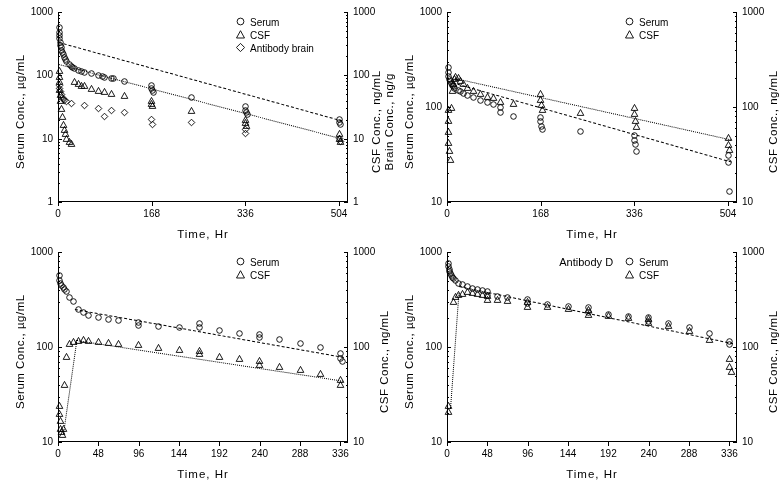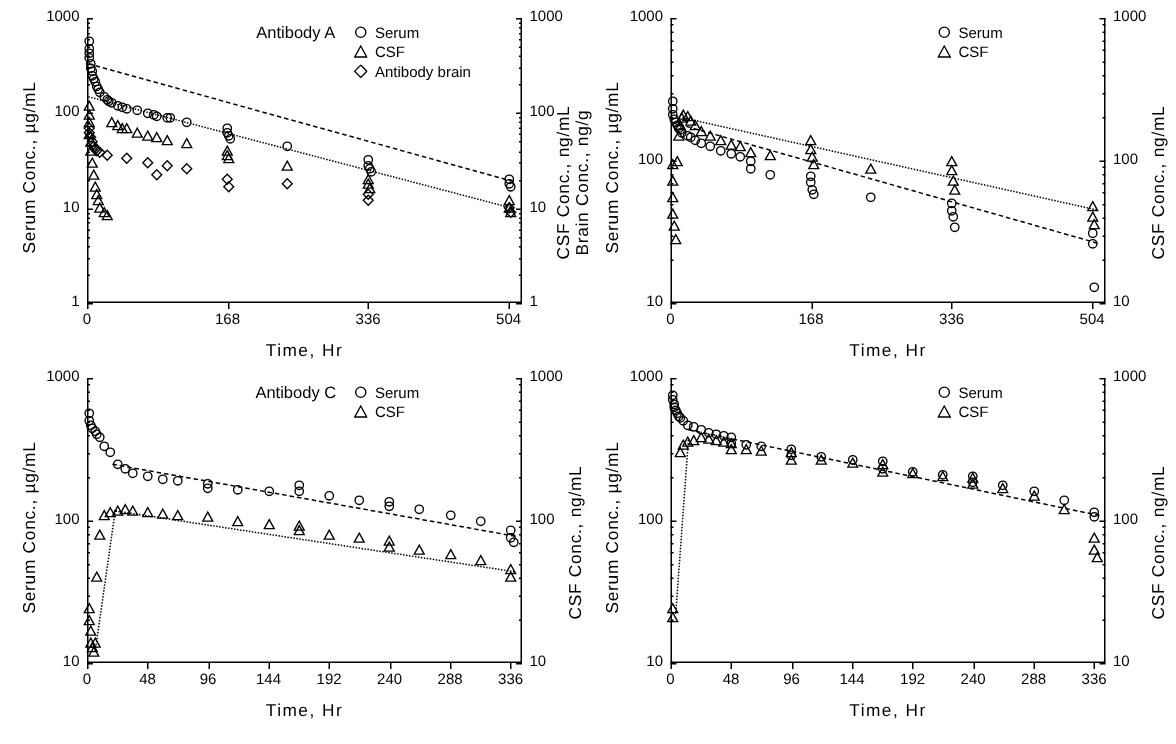--- a/index.html
+++ b/index.html
@@ -50,21 +50,20 @@
   .trend{position:absolute;height:0;border-top-width:1px;transform-origin:0 0;}
   .trend.dashed{border-top-style:dashed;border-top-color:#000;}
   .trend.dotted{border-top-style:dotted;border-top-color:#000;}
 </style>
 </head>
 <body>
 
 <div class="page">
     <div class="panel" style="left: 0px; top: 0px; width: 784px; height: 496px;">
       <div class="plot right-axis" style="left: 58px; top: 12px; width: 290px; height: 190px;"></div>
-      <div class="title" style="left: 124.7px; top: 16px; width: 145px;">Antibody A</div>
       <div class="tick x" style="left: 58px; top: 202px;"></div>
       <div class="tick-label x" style="left: 38px; top: 208px; width: 40px;">0</div>
       <div class="tick x" style="left: 151.692px; top: 202px;"></div>
       <div class="tick-label x" style="left: 131.692px; top: 208px; width: 40px;">168</div>
       <div class="tick x" style="left: 245.385px; top: 202px;"></div>
       <div class="tick-label x" style="left: 225.385px; top: 208px; width: 40px;">336</div>
       <div class="tick x" style="left: 339.077px; top: 202px;"></div>
       <div class="tick-label x" style="left: 319.077px; top: 208px; width: 40px;">504</div>
       <div class="tick y" style="left: 58px; top: 202px;"></div>
       <div class="tick y" style="left: 344px; top: 202px;"></div>
@@ -1016,21 +1015,20 @@
         <div class="legend-row">
           <span class="legend-sym"><svg width="9" height="9" viewBox="0 0 9 9">
               <polygon points="4.5,0.7 8.5,8 0.5,8" fill="none" stroke="#000" stroke-width="0.9"></polygon>
             </svg></span>
           <span class="legend-txt">CSF</span>
         </div>
       </div>
     </div>
     <div class="panel" style="left: 0px; top: 0px; width: 784px; height: 496px;">
       <div class="plot right-axis" style="left: 58px; top: 252px; width: 290px; height: 190px;"></div>
-      <div class="title" style="left: 124.7px; top: 256px; width: 145px;">Antibody C</div>
       <div class="tick x" style="left: 58px; top: 442px;"></div>
       <div class="tick-label x" style="left: 38px; top: 448px; width: 40px;">0</div>
       <div class="tick x" style="left: 98.3478px; top: 442px;"></div>
       <div class="tick-label x" style="left: 78.3478px; top: 448px; width: 40px;">48</div>
       <div class="tick x" style="left: 138.696px; top: 442px;"></div>
       <div class="tick-label x" style="left: 118.696px; top: 448px; width: 40px;">96</div>
       <div class="tick x" style="left: 179.043px; top: 442px;"></div>
       <div class="tick-label x" style="left: 159.043px; top: 448px; width: 40px;">144</div>
       <div class="tick x" style="left: 219.391px; top: 442px;"></div>
       <div class="tick-label x" style="left: 199.391px; top: 448px; width: 40px;">192</div>
@@ -1410,20 +1408,21 @@
         <div class="legend-row">
           <span class="legend-sym"><svg width="9" height="9" viewBox="0 0 9 9">
               <polygon points="4.5,0.7 8.5,8 0.5,8" fill="none" stroke="#000" stroke-width="0.9"></polygon>
             </svg></span>
           <span class="legend-txt">CSF</span>
         </div>
       </div>
     </div>
     <div class="panel" style="left: 0px; top: 0px; width: 784px; height: 496px;">
       <div class="plot right-axis" style="left: 447px; top: 252px; width: 290px; height: 190px;"></div>
+      <div class="title" style="left: 513.7px; top: 256px; width: 145px;">Antibody D</div>
       <div class="tick x" style="left: 447px; top: 442px;"></div>
       <div class="tick-label x" style="left: 427px; top: 448px; width: 40px;">0</div>
       <div class="tick x" style="left: 487.348px; top: 442px;"></div>
       <div class="tick-label x" style="left: 467.348px; top: 448px; width: 40px;">48</div>
       <div class="tick x" style="left: 527.696px; top: 442px;"></div>
       <div class="tick-label x" style="left: 507.696px; top: 448px; width: 40px;">96</div>
       <div class="tick x" style="left: 568.043px; top: 442px;"></div>
       <div class="tick-label x" style="left: 548.043px; top: 448px; width: 40px;">144</div>
       <div class="tick x" style="left: 608.391px; top: 442px;"></div>
       <div class="tick-label x" style="left: 588.391px; top: 448px; width: 40px;">192</div>

